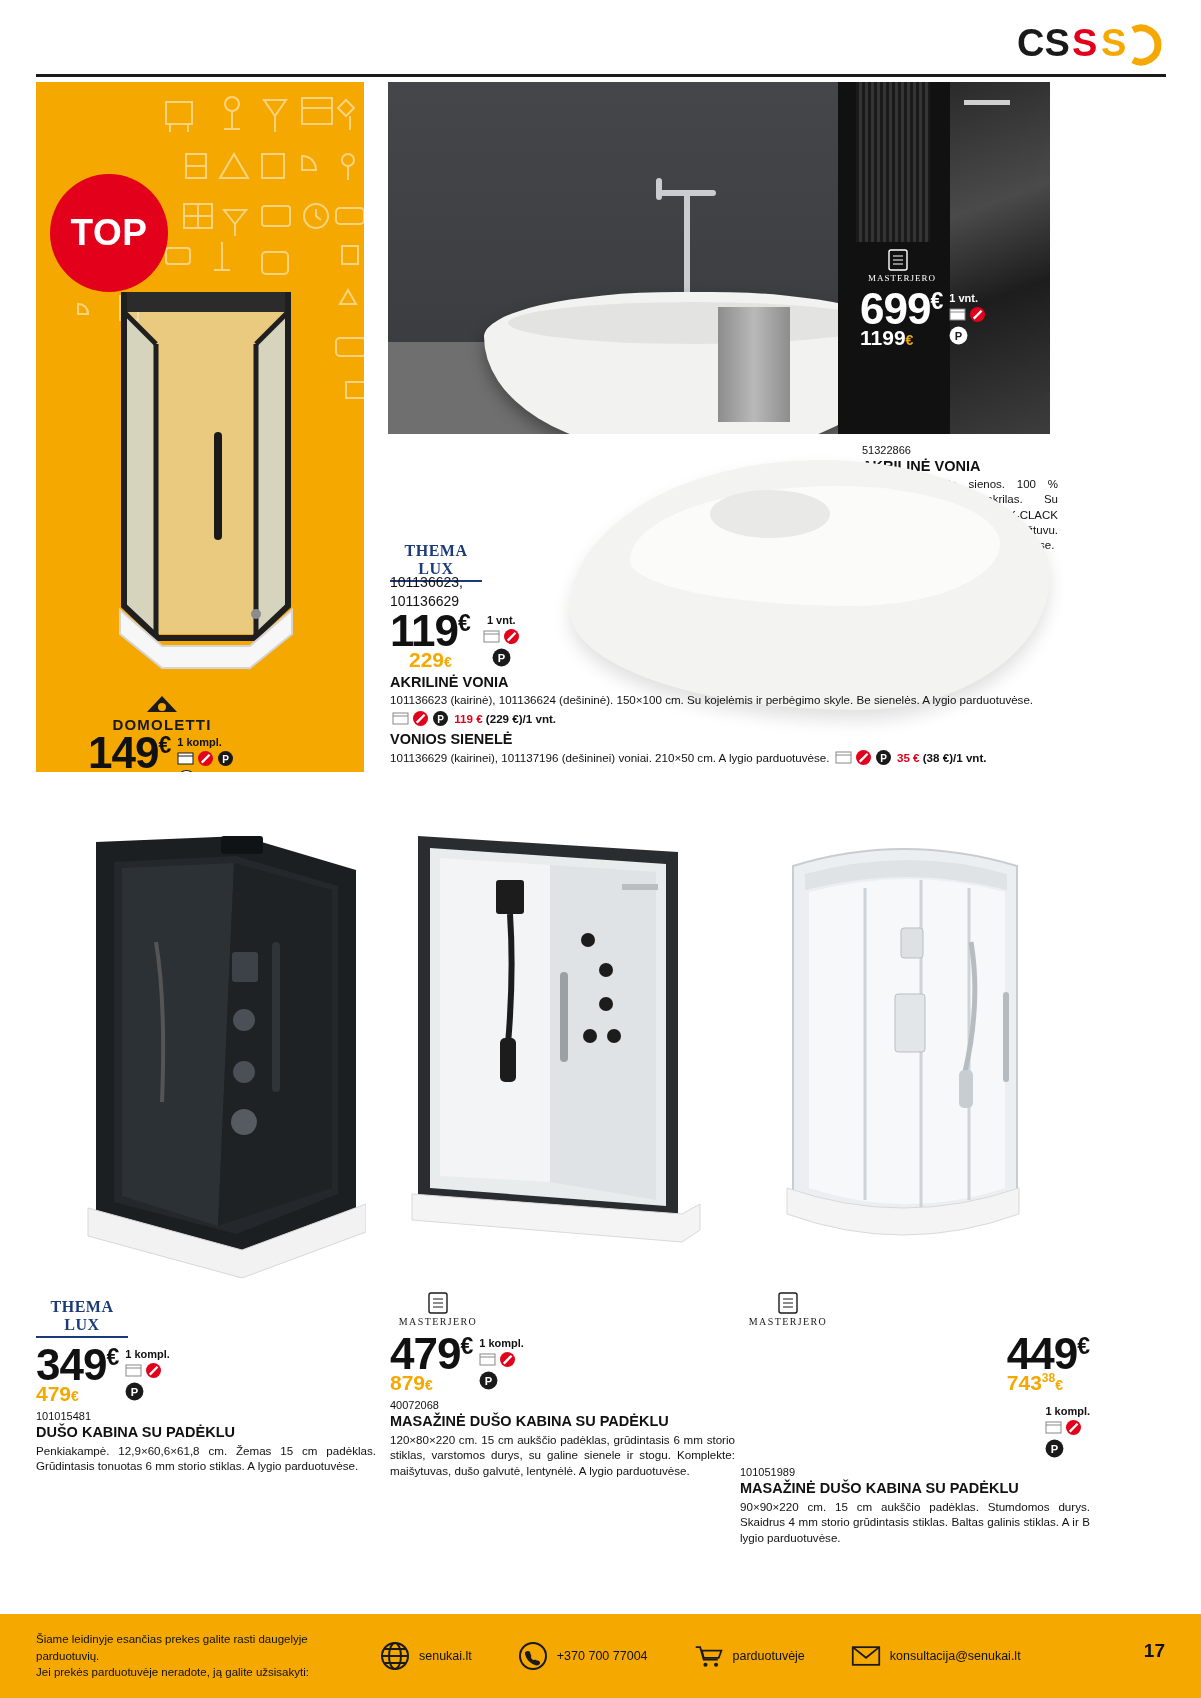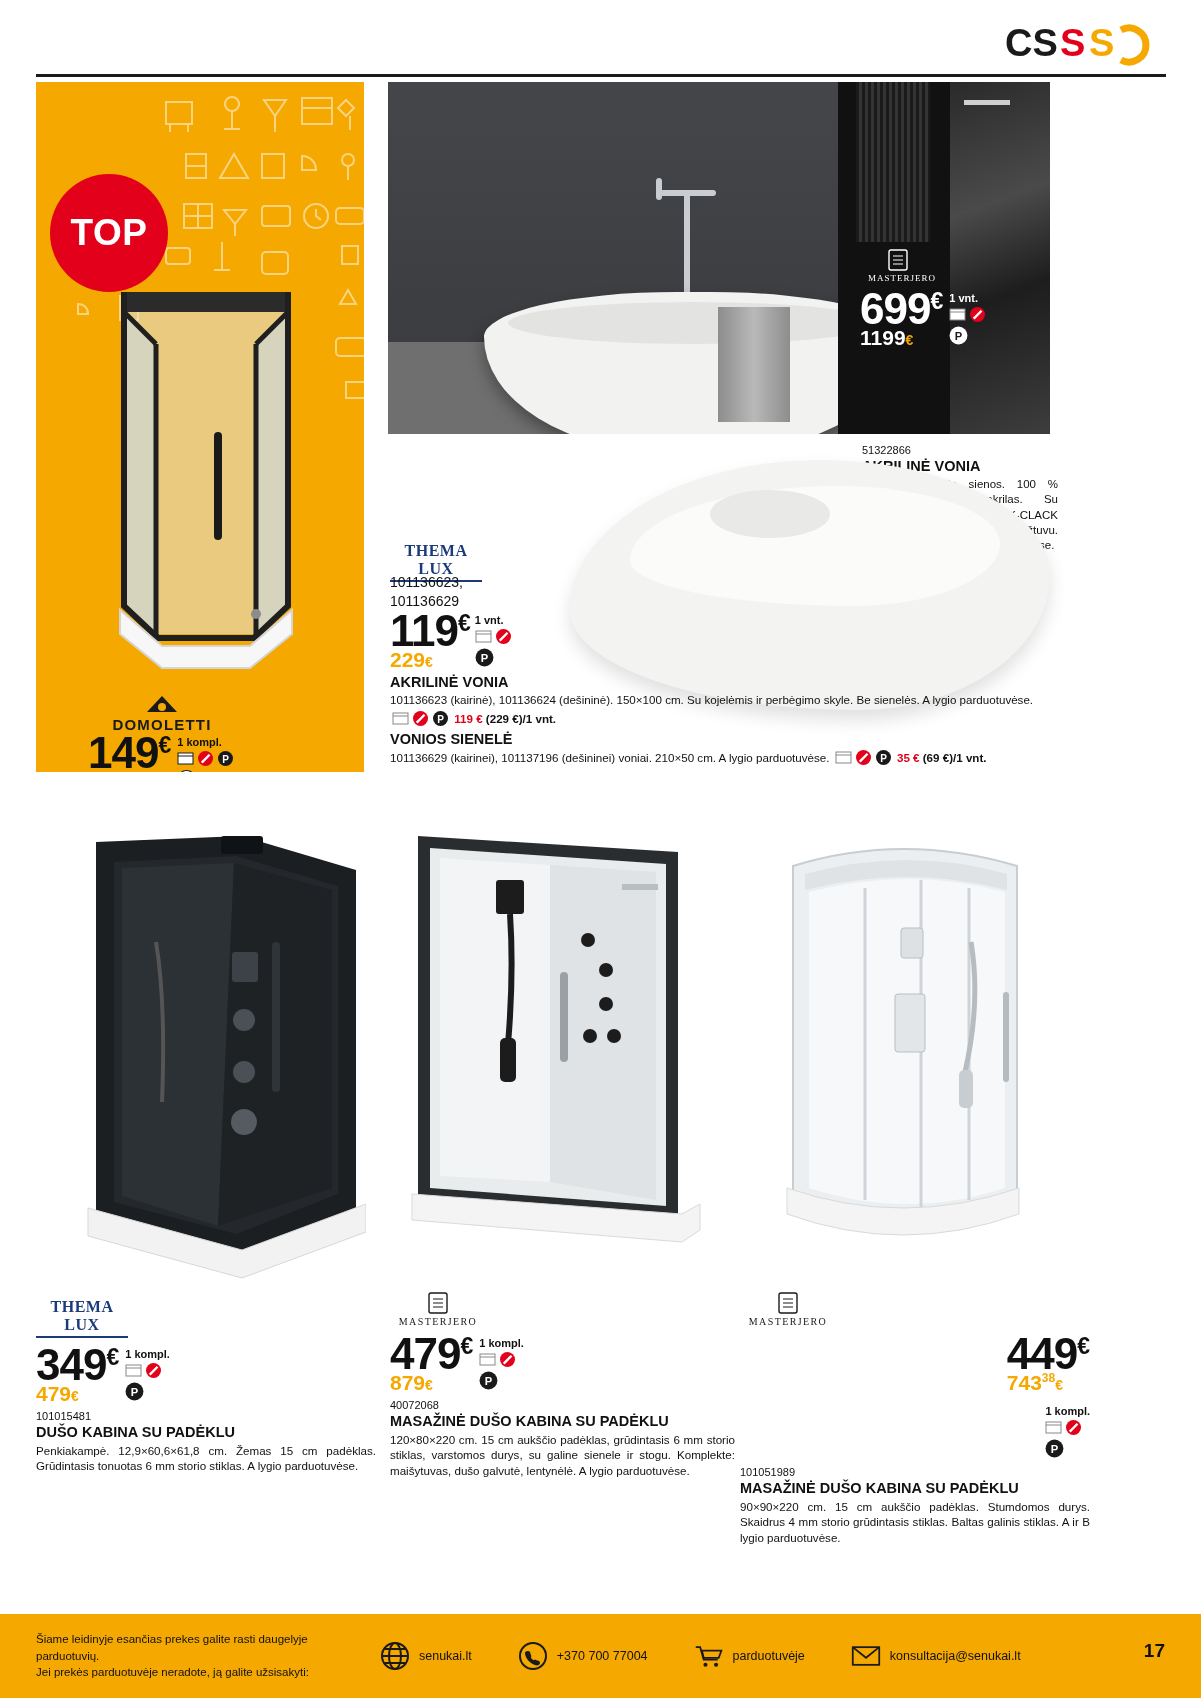--- a/index.html
+++ b/index.html
@@ -12,21 +12,21 @@
     position:relative;
     overflow:hidden;
   }
   .page { position:relative; width:1201px; height:1698px; }
 
   
   .top-rule {
     position:absolute; left:36px; top:74px; width:1130px; height:3px; background:#1a1a1a;
   }
   .brand-logo {
-    position:absolute; right:36px; top:22px; width:160px; height:44px;
+    position:absolute; right:24px; top:22px; width:160px; height:44px;
   }
 
   
   .yellow-card {
     position:absolute; left:36px; top:82px; width:328px; height:690px;
     background:#f5a800;
     overflow:hidden;
   }
   .icon-pattern {
     position:absolute; left:0; top:0; width:328px; height:340px;
@@ -388,21 +388,21 @@
 
   <div class="themalux-logo">
     <div class="tl-text">THEMA LUX</div>
     <div class="tl-rule"></div>
   </div>
 
   <div class="mid-codes" style="white-space:pre-line;">101136623,
 101136629</div>
 
   <div class="mid-price">
-    <div style="display:flex; align-items:flex-start; gap:4px;">
+    <div style="display:flex; align-items:flex-start; gap:12px;text-align:center;">
       <div>
         <span class="price-big">119</span><span class="price-eur">€</span>
         <div style="margin-top:-4px;">
           <span class="price-old" style="color:#f5a800">229</span><span class="price-old-eur" style="color:#f5a800">€</span>
         </div>
       </div>
       <div style="padding-top:4px;">
         <div class="unit-lbl">1 vnt.</div>
         <div class="badge-row">
           <svg class="mini-ico" viewBox="0 0 17 17">
@@ -454,21 +454,21 @@
         <svg class="mini-ico" viewBox="0 0 17 17">
             <circle cx="8.5" cy="8.5" r="7.5" fill="#e2001a"></circle>
             <rect x="3" y="7.5" width="11" height="2.4" fill="#fff" transform="rotate(-45 8.5 8.5)"></rect>
           </svg>
         <svg class="mini-ico" viewBox="0 0 17 17">
             <circle cx="8.5" cy="8.5" r="7.5" fill="#1a1a1a"></circle>
             <text x="8.5" y="12.5" font-size="10" font-weight="bold" fill="#fff" text-anchor="middle" font-family="Liberation Sans, sans-serif">P</text>
           </svg>
       </span>
       <span class="red-price">35 €</span>
-      <span style="font-weight:bold">(69 €)/1 vnt.</span>
+      <span style="font-weight:bold">(38 €)/1 vnt.</span>
     </p>
   </div>
 
   <div class="prod p1">
     <svg class="prod-img" viewBox="0 0 330 470">
       <polygon points="60,20 205,14 320,48 320,386 205,430 60,394" fill="#1b1f22"></polygon>
       <polygon points="78,40 200,34 302,64 302,372 200,412 78,380" fill="#24282c"></polygon>
       <polygon points="86,46 198,41 182,404 86,374" fill="#2c3136"></polygon>
       <polygon points="198,41 296,68 296,366 182,404" fill="#1e2225"></polygon>
       <rect x="185" y="14" width="42" height="18" rx="3" fill="#101315"></rect>

